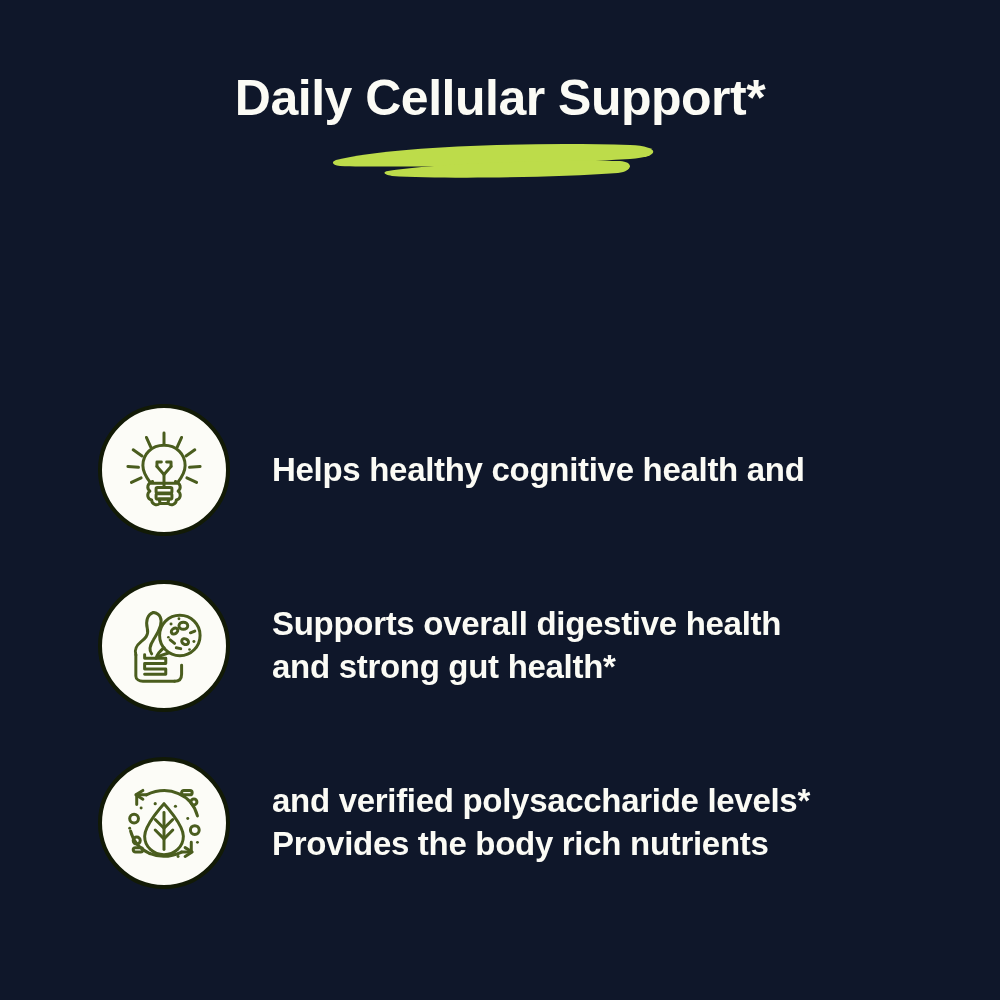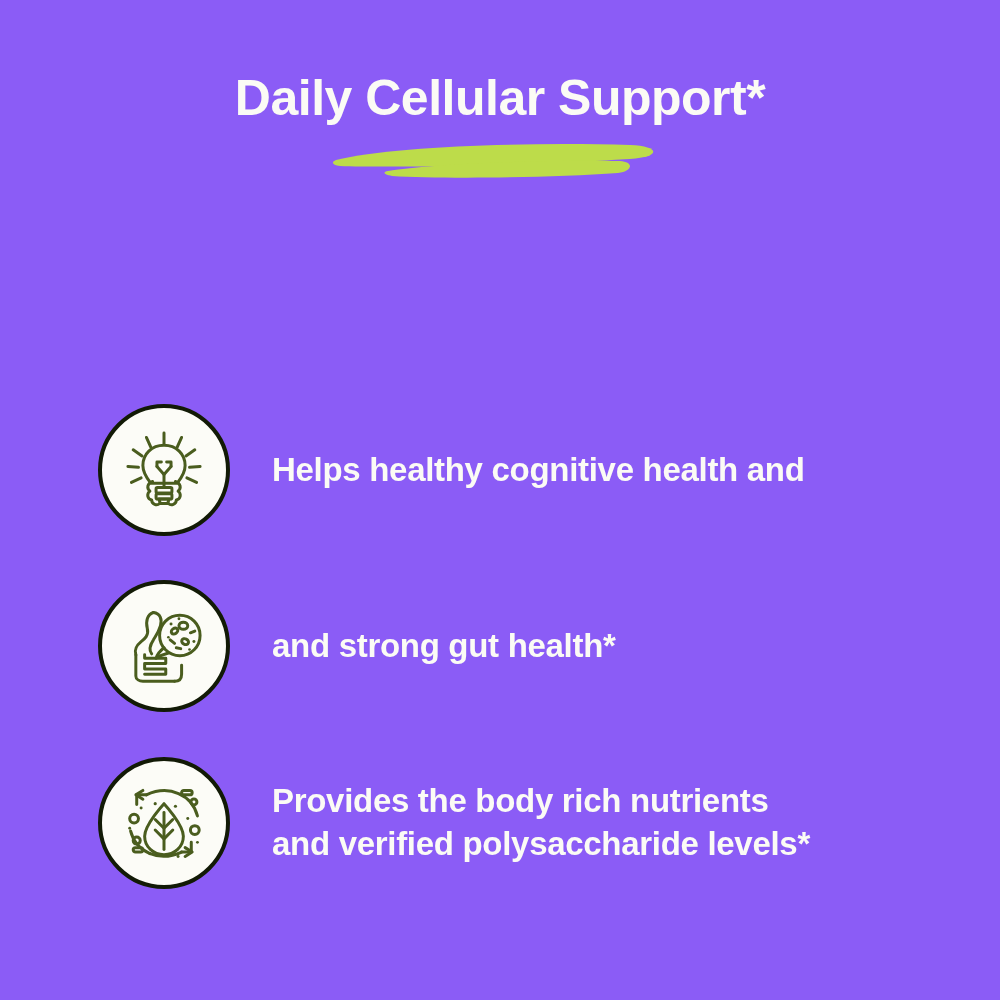--- a/index.html
+++ b/index.html
@@ -9,21 +9,21 @@
   body {
     width: 1000px;
     height: 1000px;
     overflow: hidden;
     font-family: "Liberation Sans", sans-serif;
   }
   #page {
     position: relative;
     width: 1000px;
     height: 1000px;
-    background: #8b5cf6;
+    background: #0f172a;
     box-sizing: border-box;
   }
 
   
   #header {
     position: absolute;
     top: 72px;
     left: 0;
     width: 1000px;
     text-align: center;
@@ -173,20 +173,21 @@
         <path class="icon-stroke" d="M80 35 L85 33"></path>
         <path class="icon-stroke" d="M64 52 L69 53"></path>
         <circle class="icon-fill" cx="58" cy="25" r="1.7"></circle>
         <circle class="icon-fill" cx="84" cy="45" r="1.7"></circle>
         <circle class="icon-fill" cx="67" cy="19" r="1.6"></circle>
         <circle class="icon-fill" cx="55" cy="40" r="1.5"></circle>
         <circle class="icon-fill" cx="79" cy="54" r="1.5"></circle>
       </svg>
     </div>
     <div class="benefit-text">
+      <span class="line">Supports overall digestive health</span>
       <span class="line">and strong gut health*</span>
     </div>
   </div>
 
   <div class="benefit-row" id="row-3">
     <div class="benefit-icon-circle">
       <svg viewBox="0 0 100 100">
 
         <path class="icon-stroke" d="M30 18 C56 6 82 18 88 42"></path>
         <path class="icon-stroke" d="M70 83 C44 95 18 83 12 59"></path>
@@ -211,18 +212,18 @@
         <circle class="icon-fill" cx="63" cy="31" r="1.8"></circle>
         <circle class="icon-fill" cx="24" cy="33" r="1.7"></circle>
         <circle class="icon-fill" cx="77" cy="45" r="1.7"></circle>
         <circle class="icon-fill" cx="34" cy="85" r="1.7"></circle>
         <circle class="icon-fill" cx="66" cy="88" r="1.7"></circle>
         <circle class="icon-fill" cx="88" cy="72" r="1.6"></circle>
         <circle class="icon-fill" cx="11" cy="56" r="1.6"></circle>
       </svg>
     </div>
     <div class="benefit-text">
+      <span class="line">and verified polysaccharide levels*</span>
       <span class="line">Provides the body rich nutrients</span>
-      <span class="line">and verified polysaccharide levels*</span>
     </div>
   </div>
 
 </div>
 
 </body></html>

